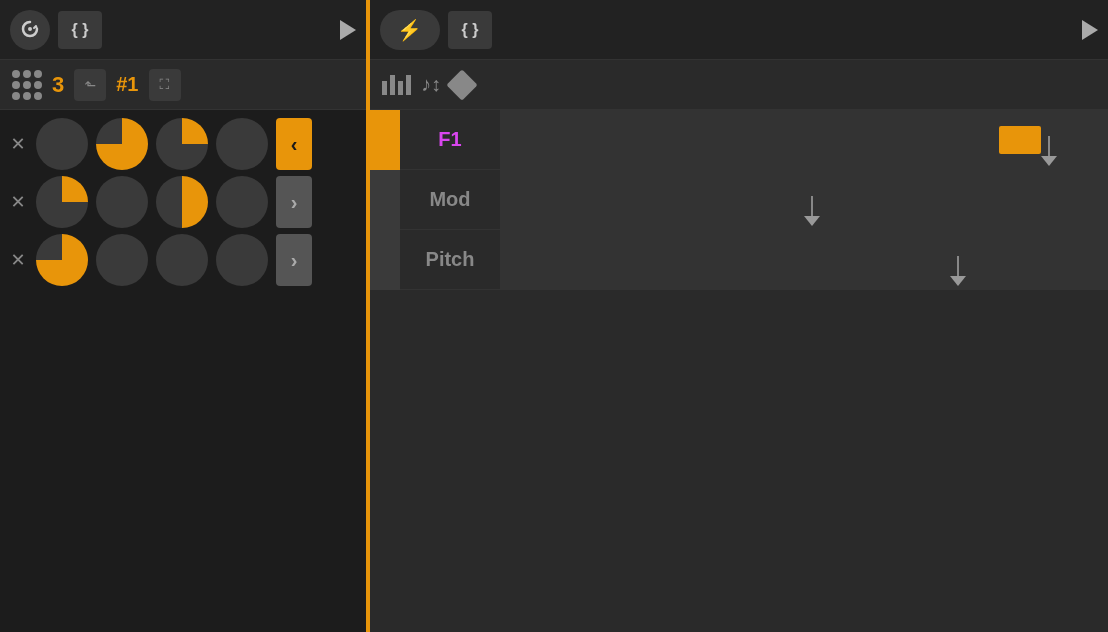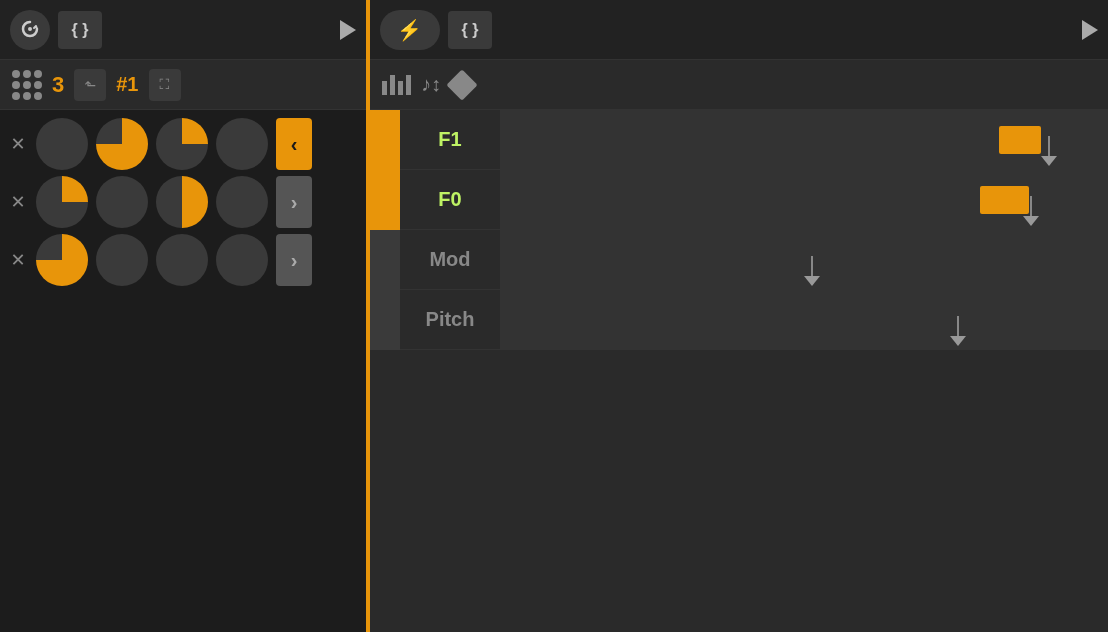--- a/index.html
+++ b/index.html
@@ -238,21 +238,21 @@
       height: 60px;
       flex-shrink: 0;
     }
 
     .track-color-bar.orange { background: #e8950a; }
     .track-color-bar.dark { background: #3a3a3a; }
 
     .track-label {
       width: 100px;
       text-align: center;
-      color: #bef264;
+      color: #d946ef;
       font-size: 20px;
       font-weight: bold;
       flex-shrink: 0;
     }
 
     .track-label.gray { color: #888; }
 
     .track-content {
       flex: 1;
       height: 60px;
@@ -394,31 +394,20 @@
         <div class="slider-handle" style="left:89%;">
           <div class="slider-line"></div>
           <div class="slider-triangle"></div>
         </div>
       </div>
     </div>
 
 
 
 
-    <div class="track-row">
-      <div class="track-color-bar orange"></div>
-      <div class="track-label">F0</div>
-      <div class="track-content">
-        <div class="orange-bar" style="left:79%; width:8%;"></div>
-        <div class="slider-handle" style="left:86%;">
-          <div class="slider-line"></div>
-          <div class="slider-triangle"></div>
-        </div>
-      </div>
-    </div>
 
 
     <div class="track-row">
       <div class="track-color-bar dark"></div>
       <div class="track-label gray">Mod</div>
       <div class="track-content">
         <div class="slider-handle" style="left:50%;">
           <div class="slider-line"></div>
           <div class="slider-triangle"></div>
         </div>

